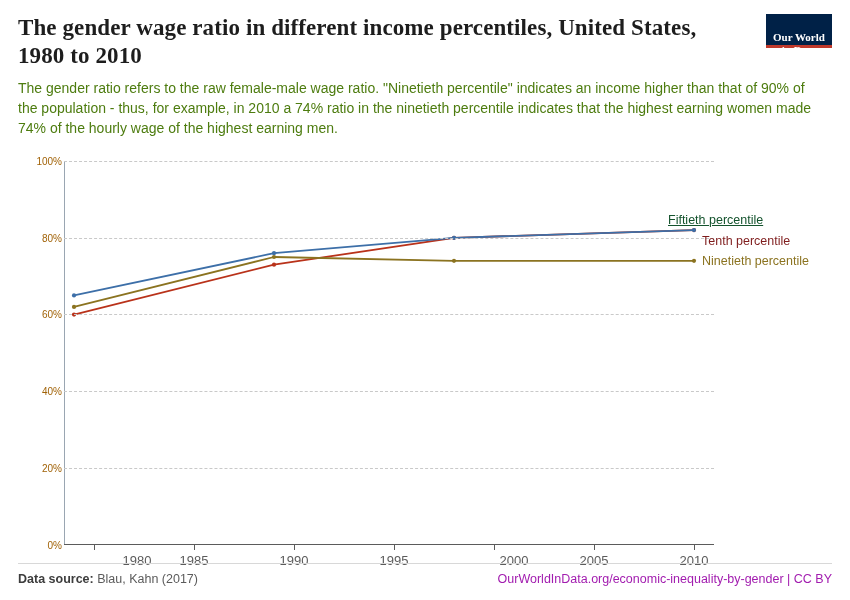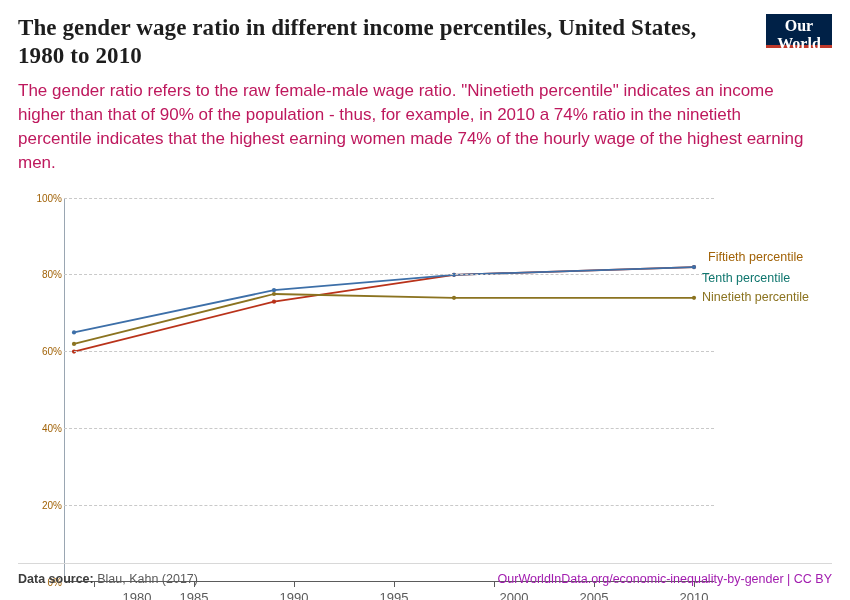--- a/index.html
+++ b/index.html
@@ -27,40 +27,40 @@
   .title {
     font-family: "Liberation Serif", serif;
     font-size: 23px;
     font-weight: 700;
     line-height: 1.22;
     color: #1d1d1d;
     margin: 0 120px 0 0;
     letter-spacing: 0.1px;
   }
   .subtitle {
-    font-size: 17px;
+    font-size: 14px;
     line-height: 1.42;
-    color: #be185d;
+    color: #4d7c0f;
     margin: 9px 20px 0 0;
     max-width: 810px;
   }
   .logo {
     position: absolute;
     top: 0px;
     right: 0px;
     width: 66px;
     height: 34px;
     background: #002147;
     color: #ffffff;
     font-family: "Liberation Serif", serif;
     font-weight: 700;
-    font-size: 16px;
+    font-size: 11px;
     line-height: 1.15;
     text-align: center;
-    padding-top: 3px;
+    padding-top: 17px;
     box-sizing: border-box;
     border-bottom: 3px solid #c0392b;
     margin-left: 17px;
   }
   .logo span { display: block; }
 
   .chart-area {
     position: relative;
     margin-top: 14px;
     width: 814px;
@@ -207,22 +207,22 @@
         <div class="tick" style="left: 230px;"></div>
         <div class="xlabel" style="left: 230px;">1990</div>
         <div class="tick" style="left: 330px;"></div>
         <div class="xlabel" style="left: 330px;">1995</div>
         <div class="tick" style="left: 430px;"></div>
         <div class="xlabel" style="left: 438px; margin-left: 12px;">2000</div>
         <div class="tick" style="left: 530px;"></div>
         <div class="xlabel" style="left: 530px;">2005</div>
         <div class="tick" style="left: 630px;"></div>
         <div class="xlabel" style="left: 630px;">2010</div>
-        <div class="series-label" style="left: 644px; top: 59.12px; color: #a16207;">Fiftieth percentile</div>
-        <div class="series-label" style="left: 638px; top: 80.12px; color: #0f766e;">Tenth percentile</div>
+        <div class="series-label" style="left: 604px; top: 59.12px; color: #14532d; text-decoration: underline;">Fiftieth percentile</div>
+        <div class="series-label" style="left: 638px; top: 80.12px; color: #7f1d1d;">Tenth percentile</div>
         <div class="series-label" style="left: 638px; top: 99.84px; color: rgb(139, 115, 32);">Ninetieth percentile</div>
       </div>
   </div>
 
   <div class="footer">
     <div class="left">
       <span class="src-label">Data source:</span>
       <span>Blau, Kahn (2017)</span>
     </div>
     <div class="right">OurWorldInData.org/economic-inequality-by-gender | CC BY</div>

